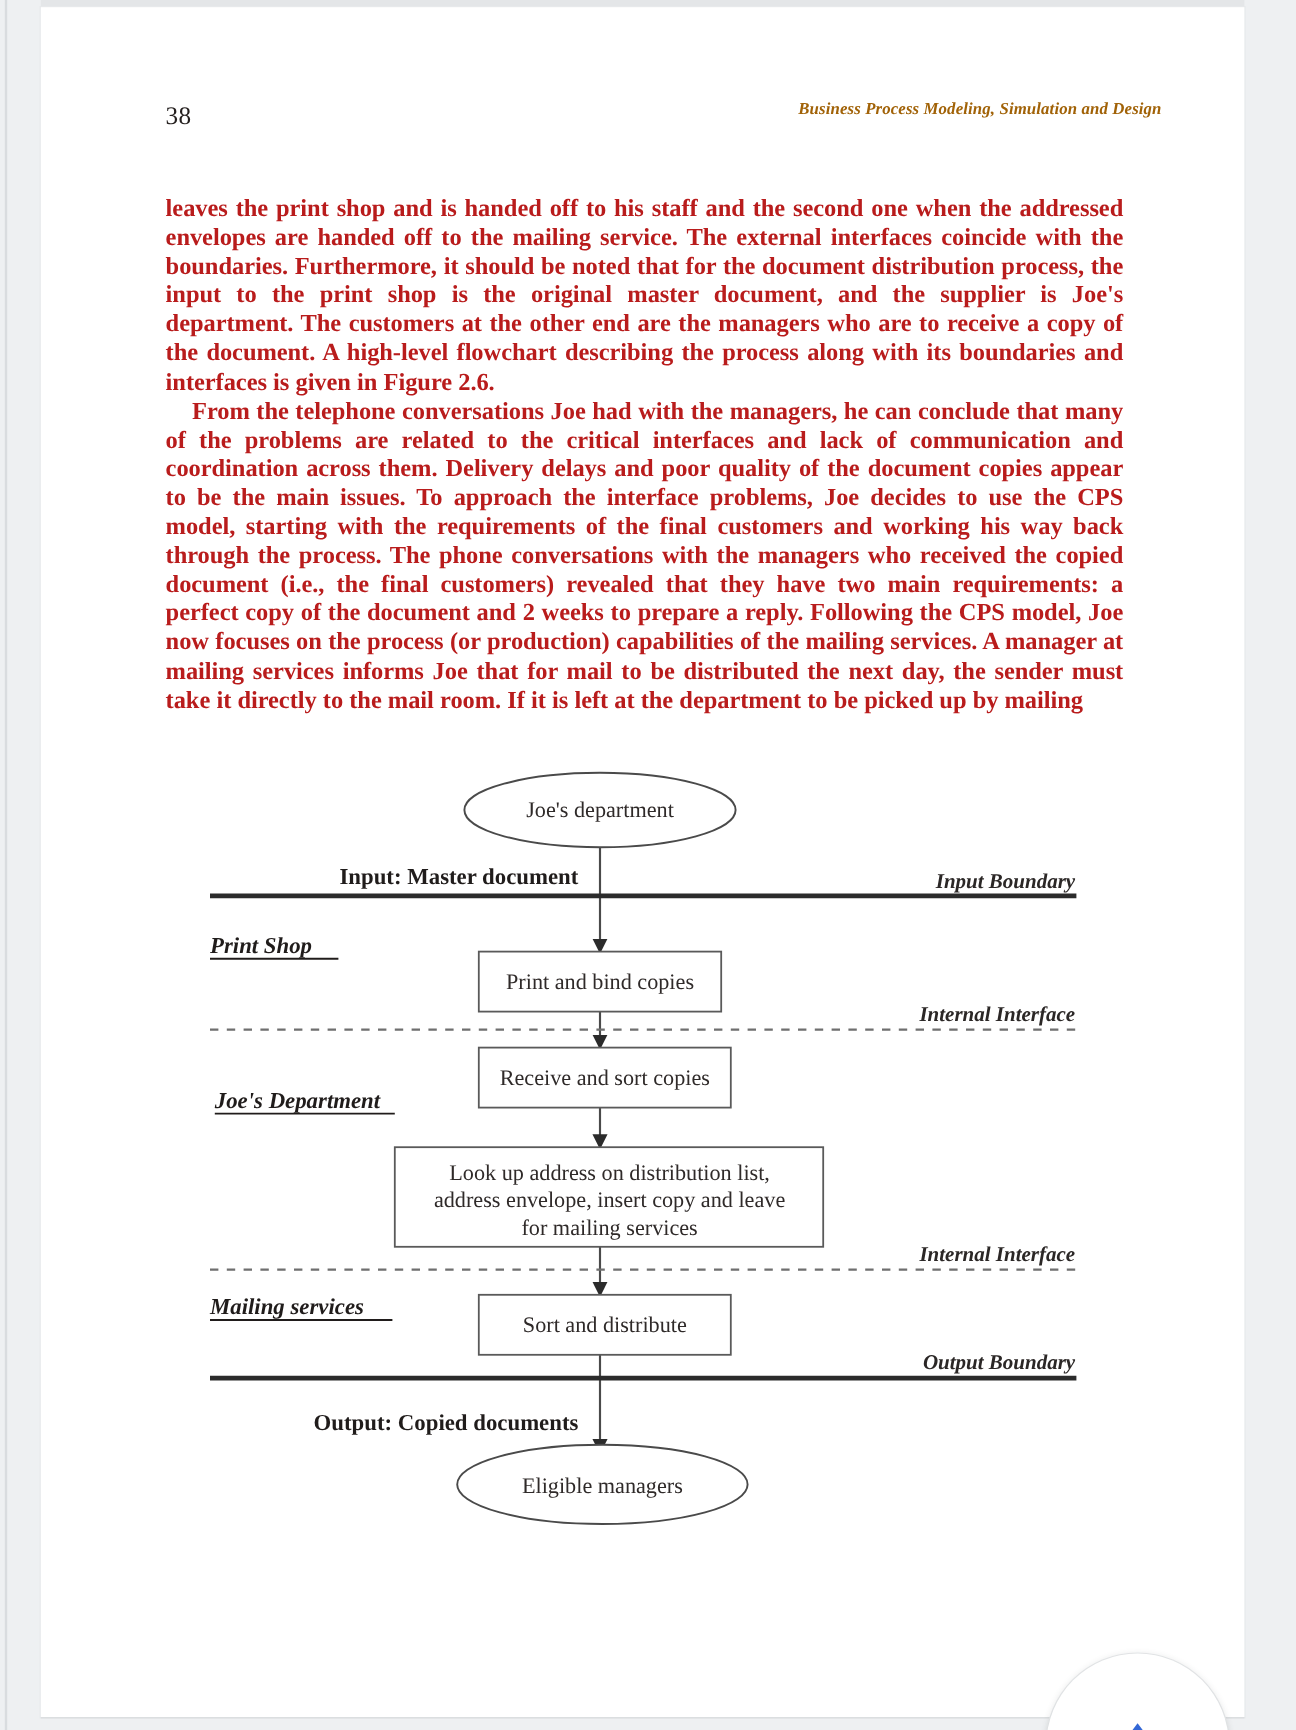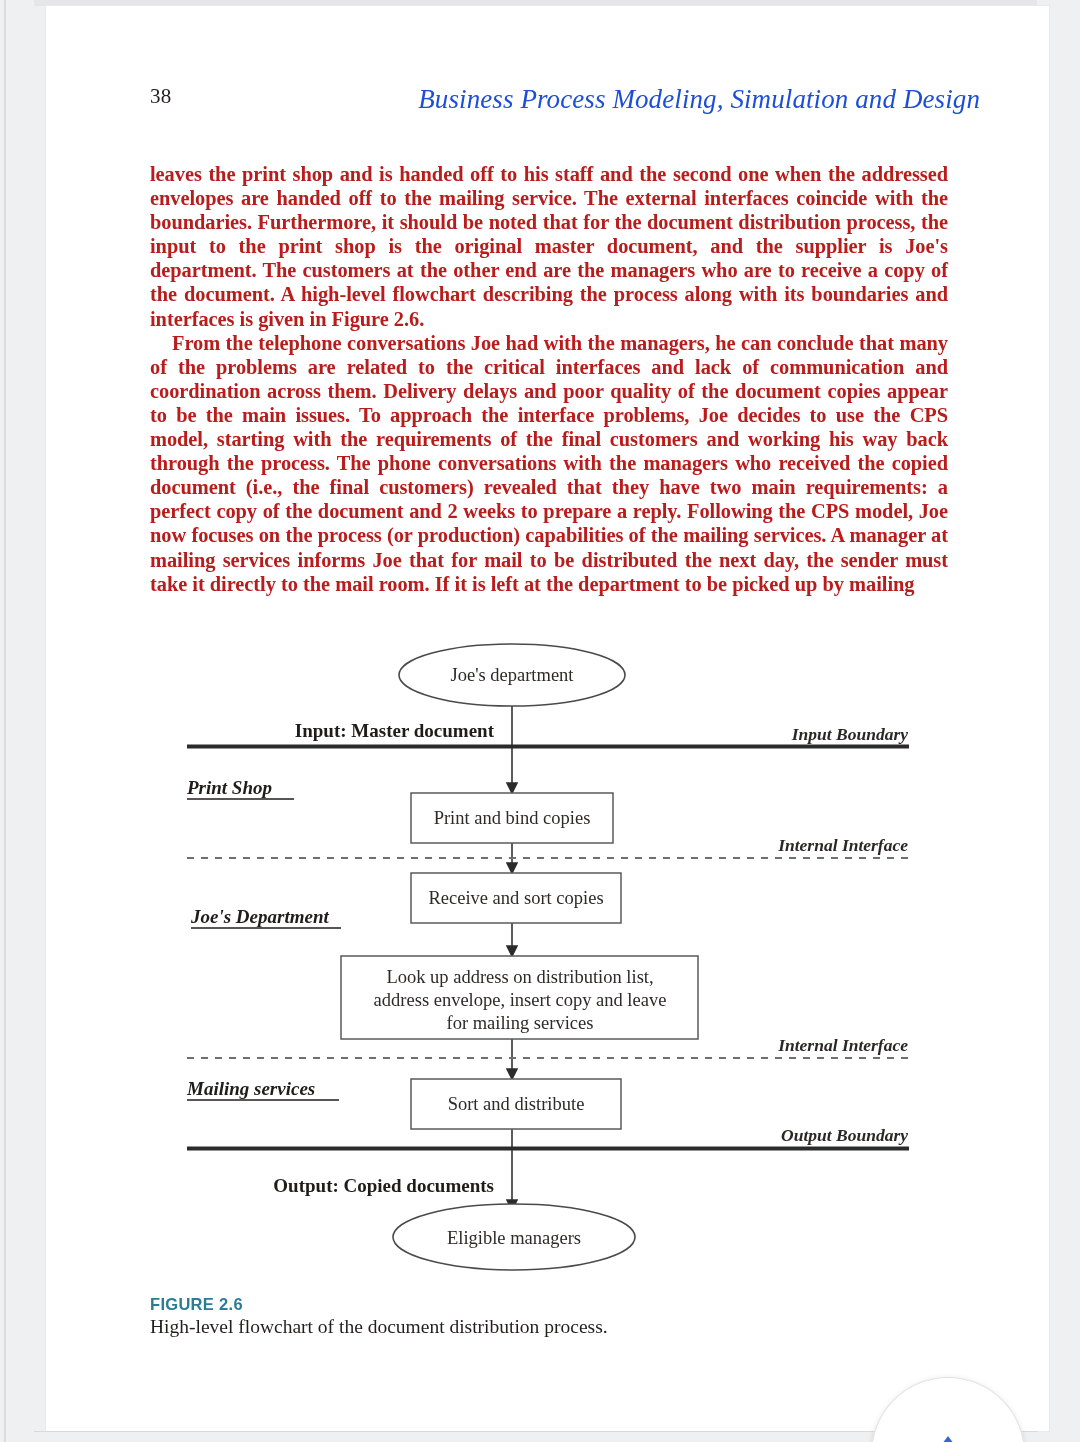--- a/index.html
+++ b/index.html
@@ -31,21 +31,21 @@
   .page-top-shade {
     position: absolute;
     left: 34px;
     top: 0;
     width: 1003px;
     height: 6px;
     background: #e4e6e8;
   }
   #page {
     position: absolute;
-    left: 46px;
+    left: 34px;
     top: 6px;
     width: 1003px;
     height: 1425px;
     background: #ffffff;
     box-shadow: 0 0 0 1px #e7e9eb;
     overflow: hidden;
   }
 
   
   .runhead {
@@ -60,24 +60,24 @@
     left: 104px;
     top: 0;
     font-size: 21px;
     color: #241f1e;
     letter-spacing: .2px;
   }
   .runhead-title {
     position: absolute;
     right: 69px;
     top: 0;
-    font-size: 27px;
+    font-size: 14px;
     font-style: italic;
-    font-weight: normal;
-    color: #1d4ed8;
+    font-weight: bold;
+    color: #a16207;
     letter-spacing: .1px;
   }
 
   
   .body-col {
     position: absolute;
     left: 104px;
     top: 156px;
     width: 798px;
   }
@@ -271,24 +271,20 @@
 
         <text x="448" y="574" text-anchor="end" font-family="'Liberation Serif', serif" font-size="19" font-weight="bold" fill="#201c1b">Output: Copied documents</text>
 
         <g>
           <ellipse cx="468" cy="619" rx="121" ry="33" fill="#ffffff" stroke="#4a4a4a" stroke-width="1.6"></ellipse>
           <text x="468" y="626" text-anchor="middle" font-family="'Liberation Serif', serif" font-size="18.5" fill="#2f2a29">Eligible managers</text>
         </g>
       </svg>
     </div>
 
-    <div class="caption">
-      <span class="caption-label">FIGURE 2.6</span>
-      <span class="caption-text">High-level flowchart of the document distribution process.</span>
-    </div>
 
   </div>
 
   <div class="page-bottom-rule"></div>
 
   <div class="fab">
     <svg class="fab-arrow" width="34" height="24" viewBox="0 0 34 24" xmlns="http://www.w3.org/2000/svg">
       <path d="M17 2 L32 22 L2 22 Z" fill="#3367d6"></path>
     </svg>
   </div>

